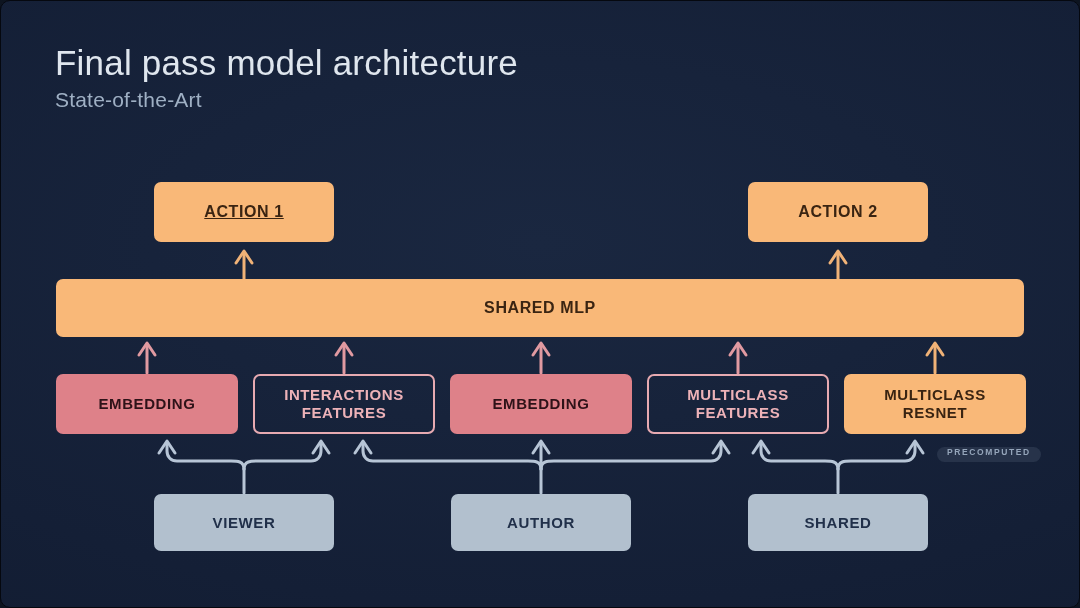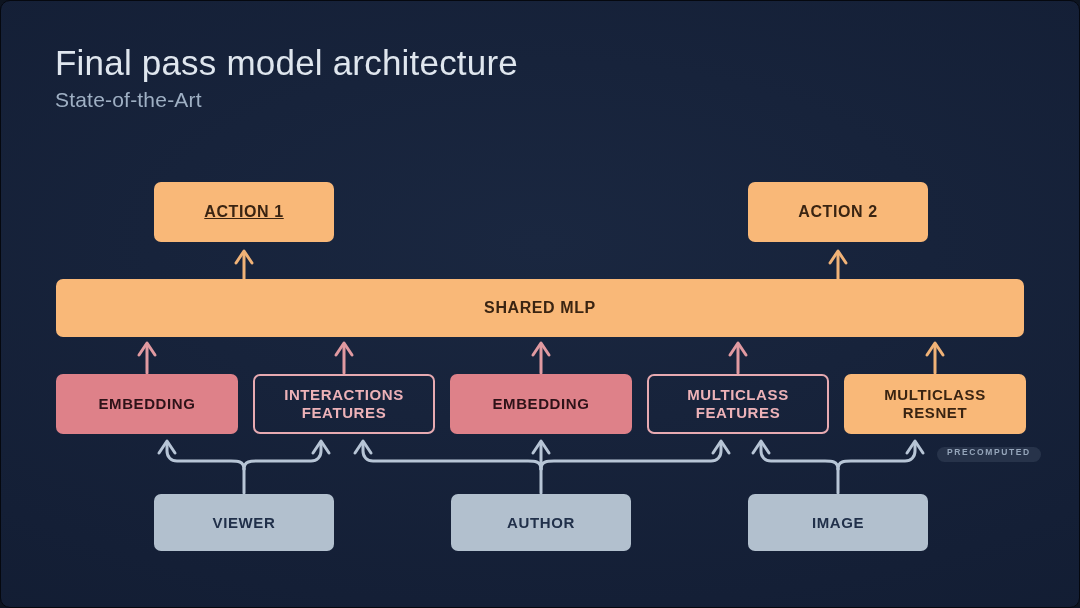--- a/index.html
+++ b/index.html
@@ -231,16 +231,16 @@
 
   <div class="node node-source" style="left:153px; top:493px;">
     <span>VIEWER</span>
   </div>
 
   <div class="node node-source" style="left:450px; top:493px;">
     <span>AUTHOR</span>
   </div>
 
   <div class="node node-source" style="left:747px; top:493px;">
-    <span>IMAGE</span>
+    <span>SHARED</span>
   </div>
 
 </div>
 
 </body></html>

